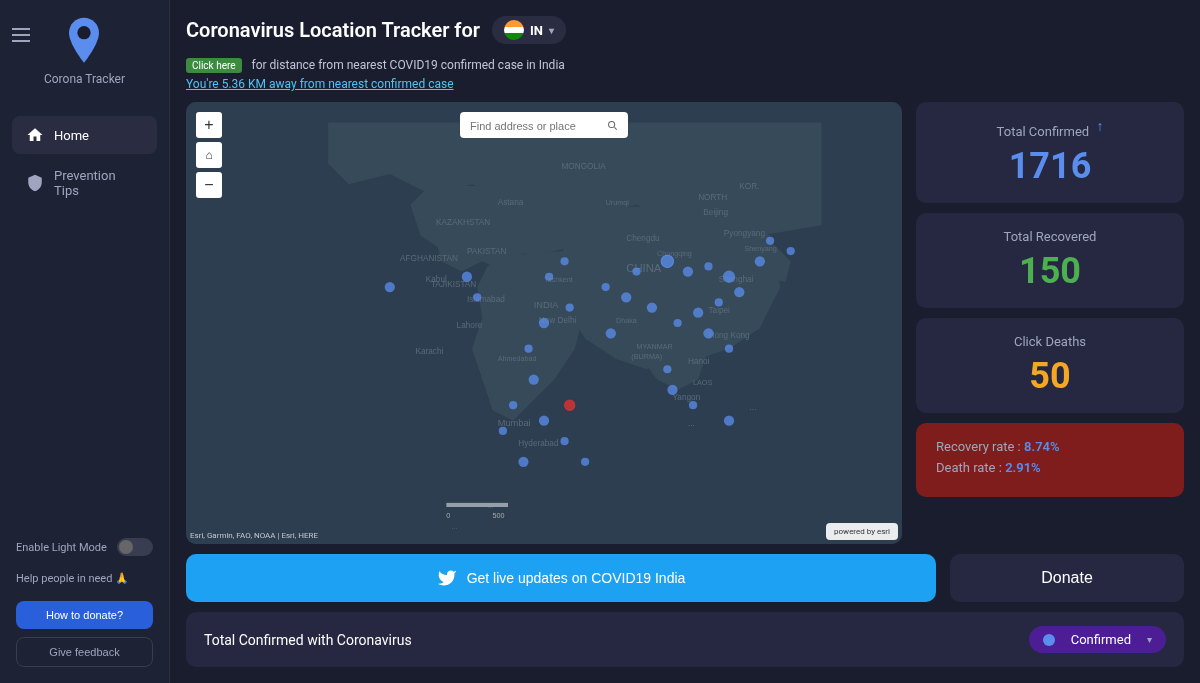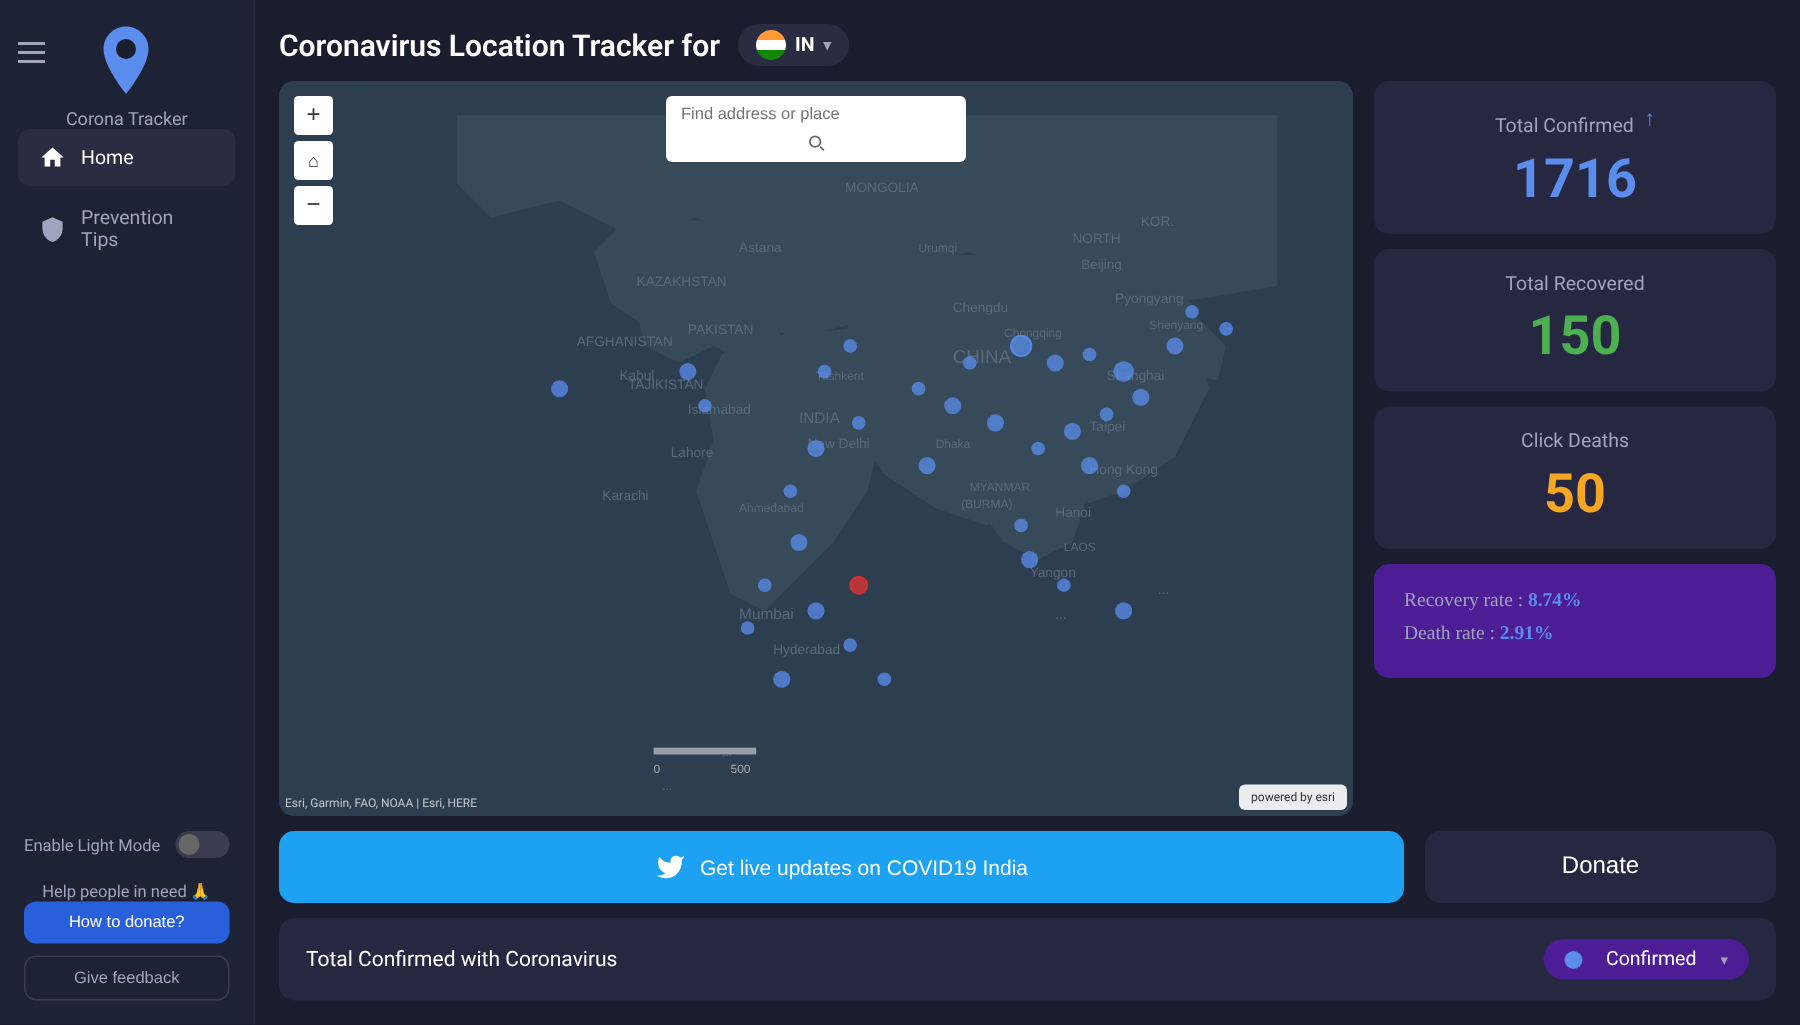--- a/index.html
+++ b/index.html
@@ -21,20 +21,21 @@
       flex-direction: column;
       align-items: center;
       padding: 16px 0;
       flex-shrink: 0;
       border-right: 1px solid #2a2d42;
     }
     .sidebar-logo {
       display: flex;
       flex-direction: column;
       align-items: center;
+      margin-bottom: 30px;
     }
     .logo-icon {
       width: 50px;
       height: 50px;
       margin-bottom: 6px;
     }
     .sidebar-logo-text {
       font-size: 12px;
       color: #a0a4be;
       text-align: center;
@@ -105,22 +106,21 @@
       height: 14px;
       background: #666;
       border-radius: 50%;
       position: absolute;
       top: 2px;
       left: 2px;
     }
     .help-row {
       font-size: 11px;
       color: #a0a4be;
-      margin-bottom: 0;
-      text-align: center;
+      margin-bottom: 16px;
     }
     .donate-btn-small {
       background: #2a5fdc;
       color: #fff;
       border: none;
       border-radius: 8px;
       padding: 8px 12px;
       font-size: 11px;
       width: 100%;
       cursor: pointer;
@@ -230,27 +230,26 @@
       overflow: hidden;
     }
 
     .map-search {
       position: absolute;
       top: 10px;
       left: 50%;
       transform: translateX(-50%);
       z-index: 10;
       display: flex;
-      align-items: center;
+      align-items: flex-end;
       background: #fff;
       border-radius: 4px;
       padding: 6px 10px;
       gap: 6px;
-      width: 200px;
-      flex-direction: column;
+      width: 168px;
     }
     .map-search input {
       border: none;
       outline: none;
       font-size: 11px;
       color: #333;
       width: 100%;
       background: transparent;
     }
     .map-zoom-controls {
@@ -335,24 +334,23 @@
     .stat-value.recovered { color: #4caf50; }
     .stat-value.deaths { color: #f5a623; }
     .stat-superscript {
       font-size: 14px;
       color: #5b8dee;
       vertical-align: super;
       margin-left: 4px;
     }
 
     .rates-card {
-      background: #4c1d95;
+      background: #7f1d1d;
       border-radius: 10px;
       padding: 16px 20px;
-      font-family: Liberation Serif, serif;
     }
     .rate-row {
       font-size: 13px;
       color: #a0a4be;
       margin-bottom: 6px;
     }
     .rate-value {
       color: #5b8dee;
       font-weight: 600;
     }
@@ -479,20 +477,26 @@
 
   <div class="header">
     <h1 class="header-title">Coronavirus Location Tracker for</h1>
     <div class="country-selector">
       <div class="flag-circle"></div>
       <span class="country-code">IN</span>
       <span class="chevron-down">▾</span>
     </div>
   </div>
 
+  <div class="info-bar">
+    <span class="click-here-badge">Click here</span>
+    <span class="info-text">for distance from nearest COVID19 confirmed case in India</span>
+    <br>
+    <span class="distance-text">You're 5.36 KM away from nearest confirmed case</span>
+  </div>
 
   <div class="content-row">
 
     <div class="map-container">
       <div class="map-area">
         
         <svg width="100%" height="100%" viewBox="0 0 540 430" xmlns="http://www.w3.org/2000/svg">
 
           <rect width="540" height="430" fill="#2c3e50"></rect>
 

